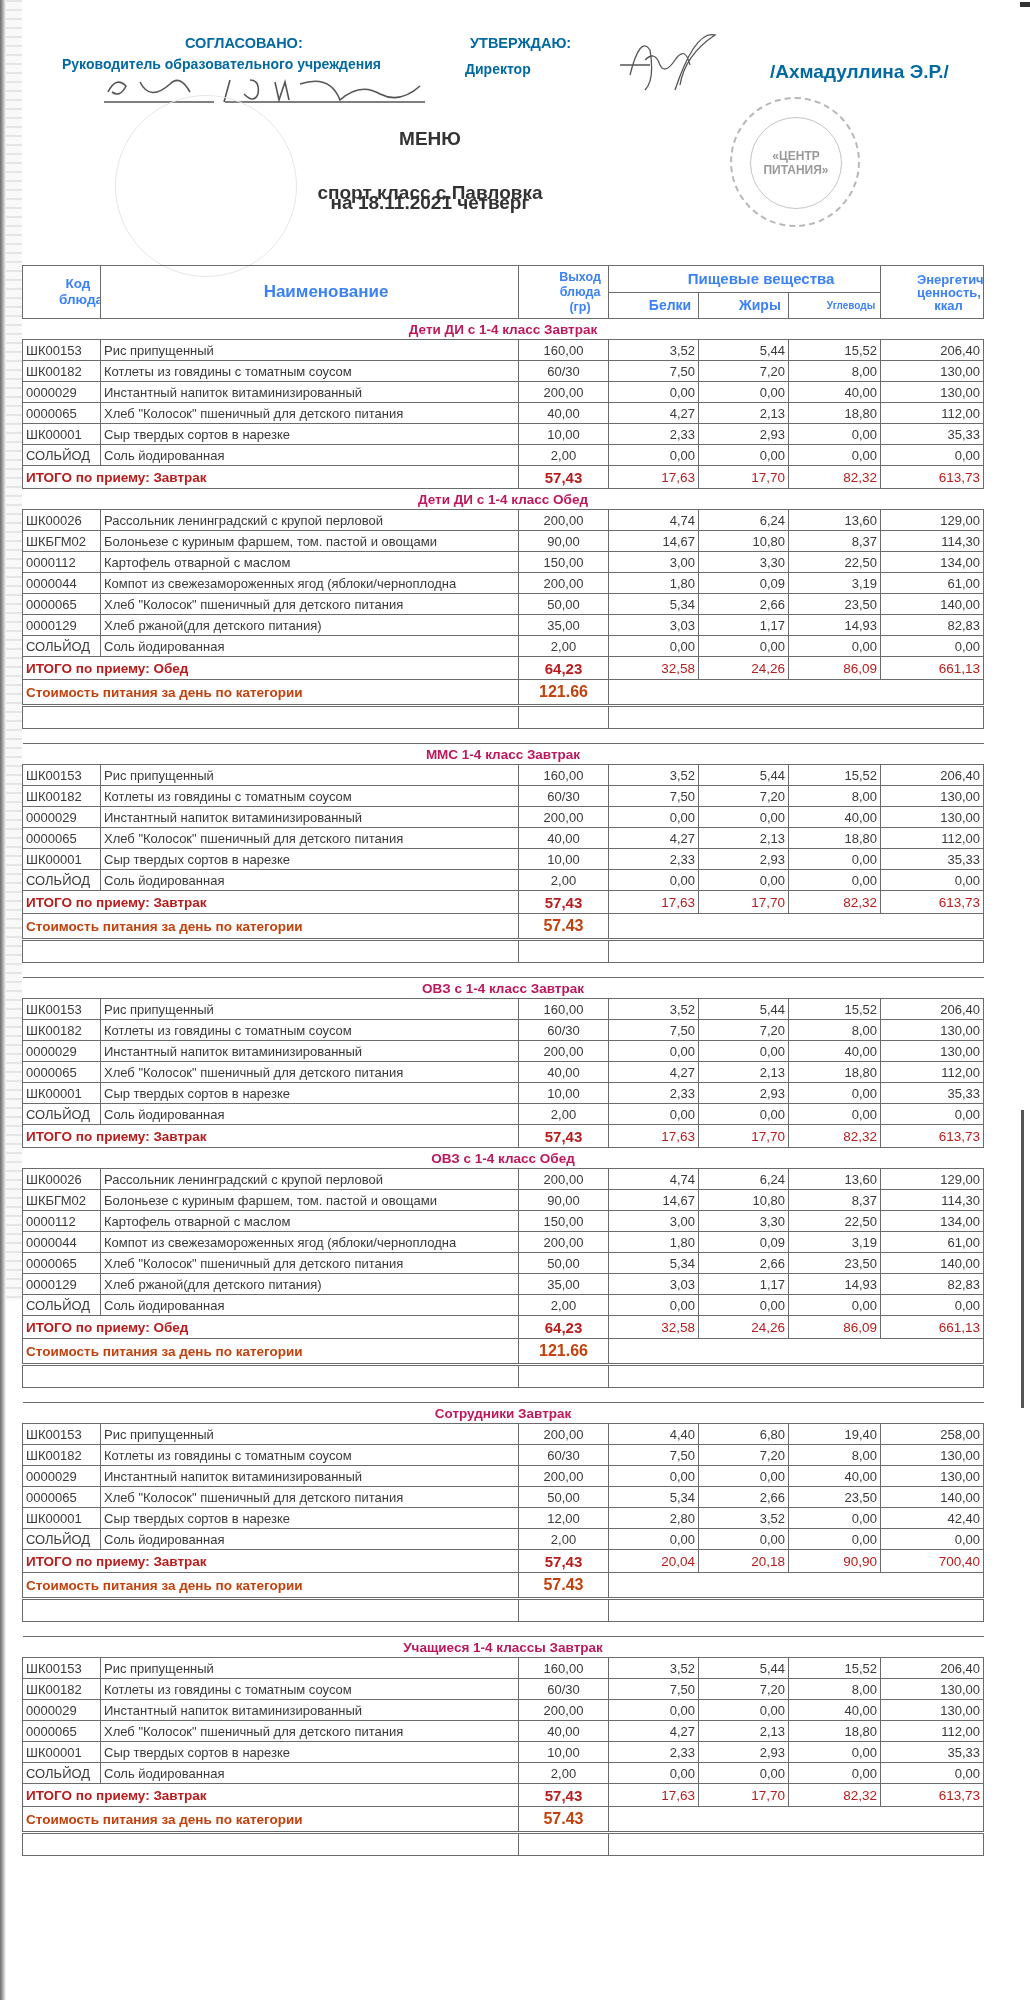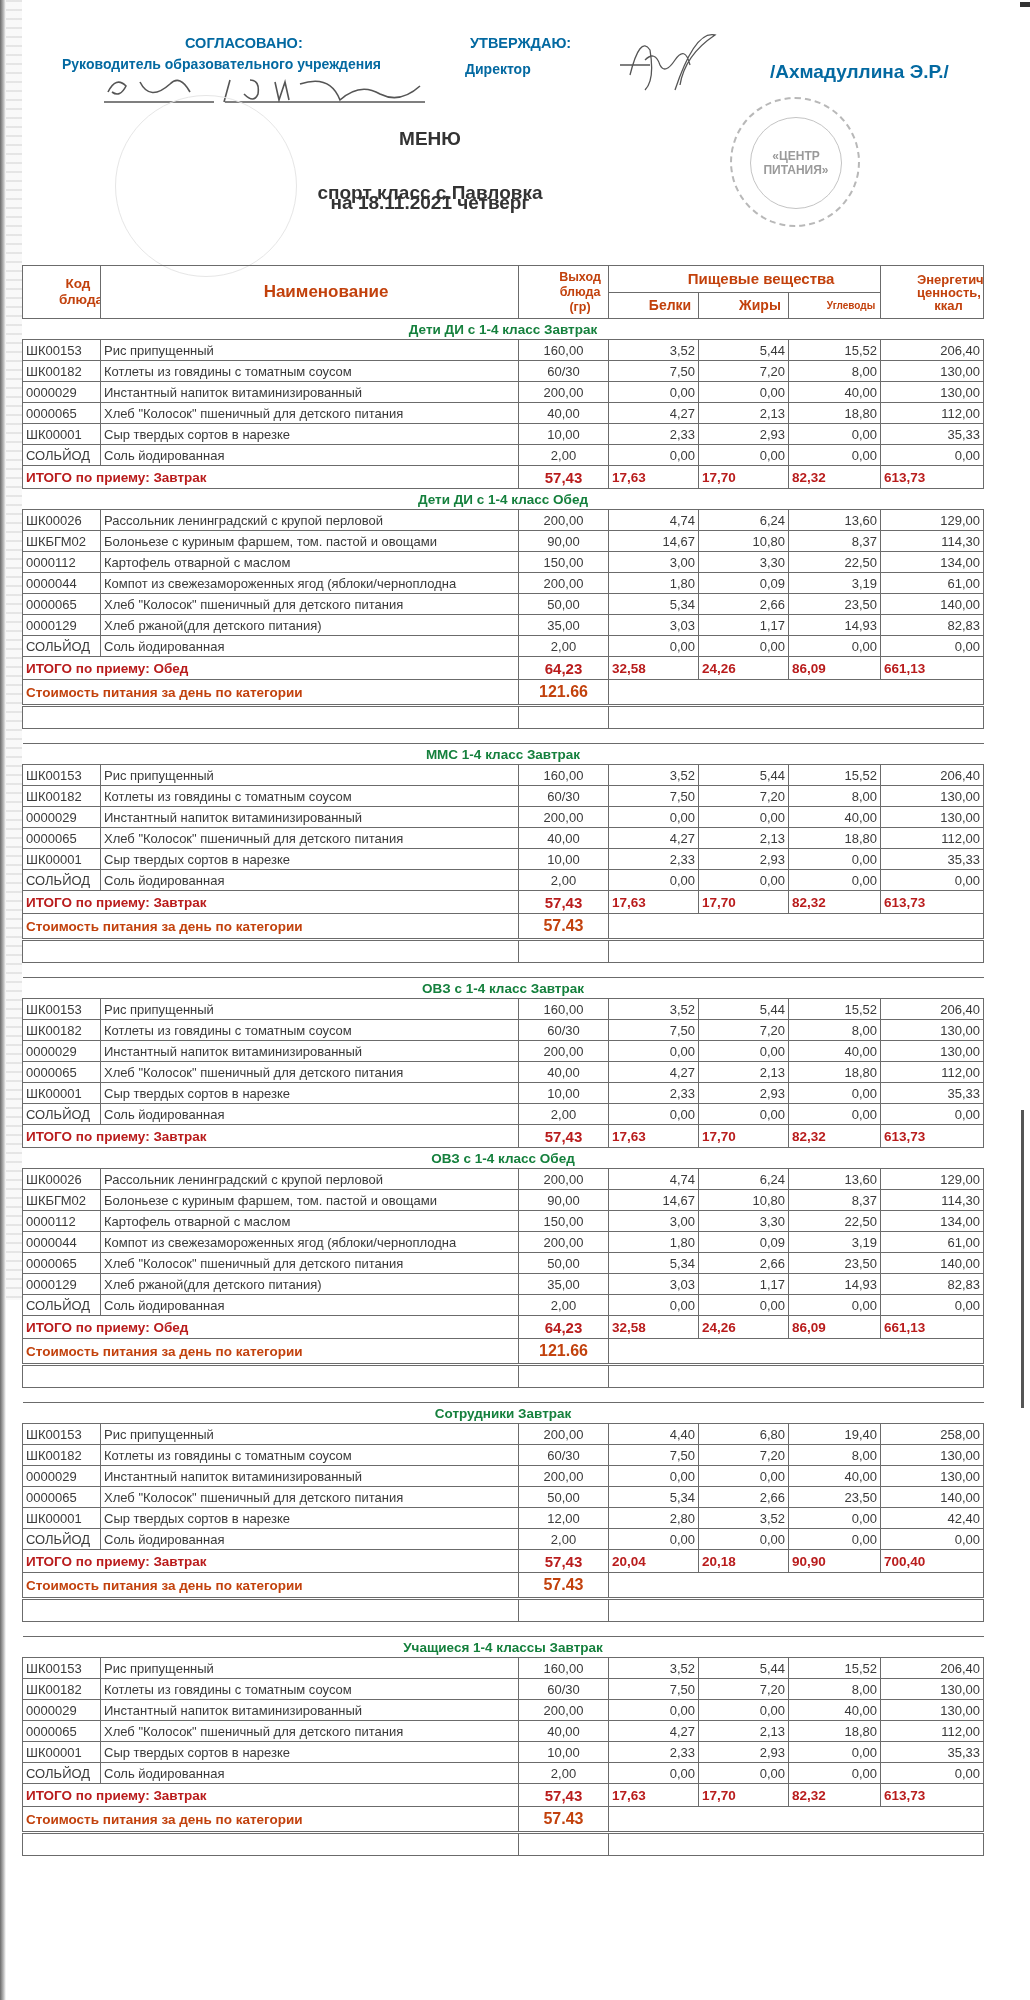--- a/index.html
+++ b/index.html
@@ -18,27 +18,27 @@
            border:2px dashed #b8b8b8; box-sizing:border-box; }
   .stamp-inner { position:absolute; left:18px; top:18px; width:90px; height:90px; border-radius:50%;
                  border:1.5px solid #c4c4c4; display:flex; align-items:center; justify-content:center;
                  text-align:center; font-size:12px; font-weight:bold; color:#9a9a9a; line-height:14px; }
   .stamp-left { position:absolute; left:115px; top:95px; width:180px; height:180px; border-radius:50%;
                 border:1px solid #e6e6e6; }
   table.menu { position:absolute; left:22px; border-collapse:collapse; table-layout:fixed;
                font-family:"Liberation Sans", sans-serif; }
   table.menu td, table.menu th { border:1px solid #6b6b6b; padding:0 3px; font-size:13px; color:#3a3a3a;
                height:20px; white-space:nowrap; overflow:hidden; }
-  table.menu th { font-weight:bold; color:#c2410c;padding-left:36px; }
+  table.menu th { font-weight:bold; color:#3b82f6;padding-left:36px; }
   td.num { text-align:right; }
   td.c { text-align:center; }
   tr.section td { border-left:none; border-right:none; text-align:center; font-weight:bold; font-size:13.5px;
-                  height:20px; color:#15803d; }
+                  height:20px; color:#be185d; }
   tr.total td { font-weight:bold; font-size:13.5px; height:22px; color:#b91c1c; }
-  tr.total td.num-n { font-weight:bold; }
+  tr.total td.num-n { font-weight:normal; text-align:right; }
   tr.cost td { font-weight:bold; font-size:13.5px; height:24px; border-bottom:3px double #6b6b6b; color:#c2410c; }
   tr.cost td.big { font-size:16px; text-align:center; }
   tr.blank td { height:21px; }
   tr.gap td { border:none; height:14px; }
   .hdr-small { font-size:10.5px; line-height:13px; }
 </style>
 </head>
 <body>
 
 <div class="left-edge"></div>

